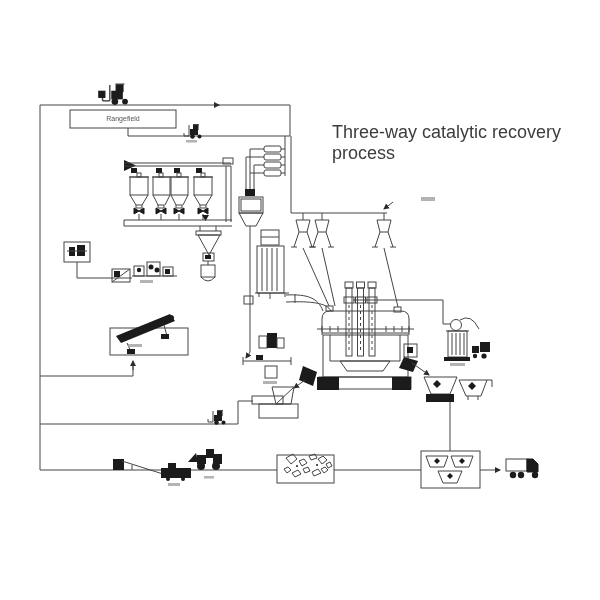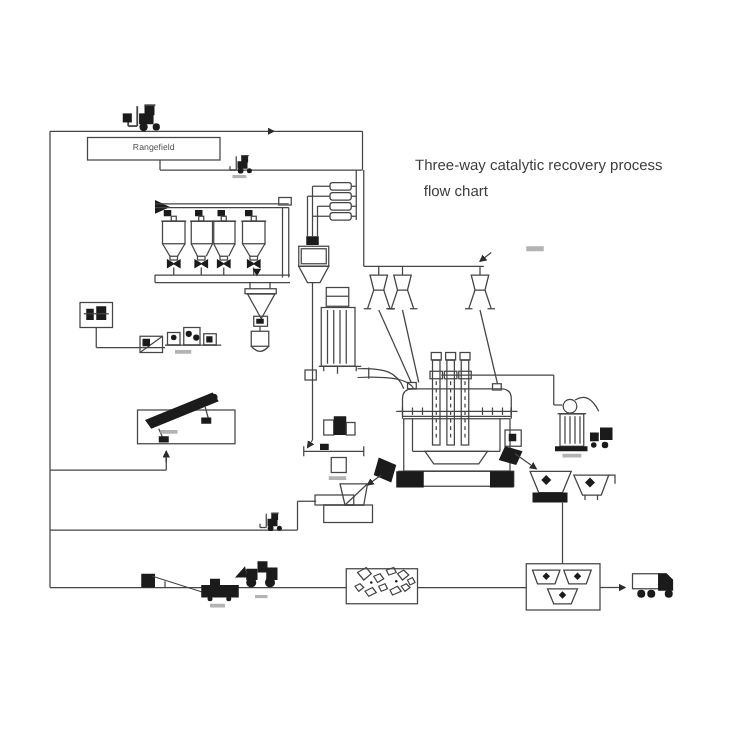--- a/index.html
+++ b/index.html
@@ -4,21 +4,21 @@
 <style>
   html,body{margin:0;padding:0;background:#fff;}
   .canvas{position:relative;width:600px;height:600px;background:#fff;overflow:hidden;
           font-family:"Liberation Sans", sans-serif;}
   .canvas svg{position:absolute;left:0;top:0;}
   
   .d{stroke:#454545;fill:none;stroke-width:1;}
   .f{fill:#1b1b1b;stroke:none;}
   .fd{fill:#1b1b1b;stroke:#1b1b1b;stroke-width:1;}
   .lab{fill:#9a9a9a;stroke:none;opacity:.75;}
-  .title{position:absolute;left:332px;top:122px;color:#3d3d3d;font-size:12px;line-height:21px;}
+  .title{position:absolute;left:332px;top:122px;color:#3d3d3d;font-size:18px;line-height:21px;}
   .title .l2{padding-left:7px;}
   .rangefield{position:absolute;left:70px;top:110px;width:106px;height:18px;line-height:18px;
               text-align:center;font-size:7px;color:#555;}
 </style>
 </head>
 <body>
 
 <div class="canvas">
 <svg width="600" height="600" viewBox="0 0 600 600">
   <defs>
@@ -426,16 +426,15 @@
     <rect class="d" x="506" y="459" width="21" height="12"></rect>
     <path class="fd" d="M527,459 h6 l5,5 v8 h-11 z"></path>
     <circle class="f" cx="513" cy="475" r="3.2"></circle>
     <circle class="f" cx="521" cy="475" r="3.2"></circle>
     <circle class="f" cx="535" cy="475" r="3.2"></circle>
   </g>
 </svg>
 
 <div class="title">
   <div class="l1">Three-way catalytic recovery process</div>
-  <div class="l2">flow chart</div>
 </div>
 <div class="rangefield">Rangefield</div>
 </div>
 
 </body></html>

